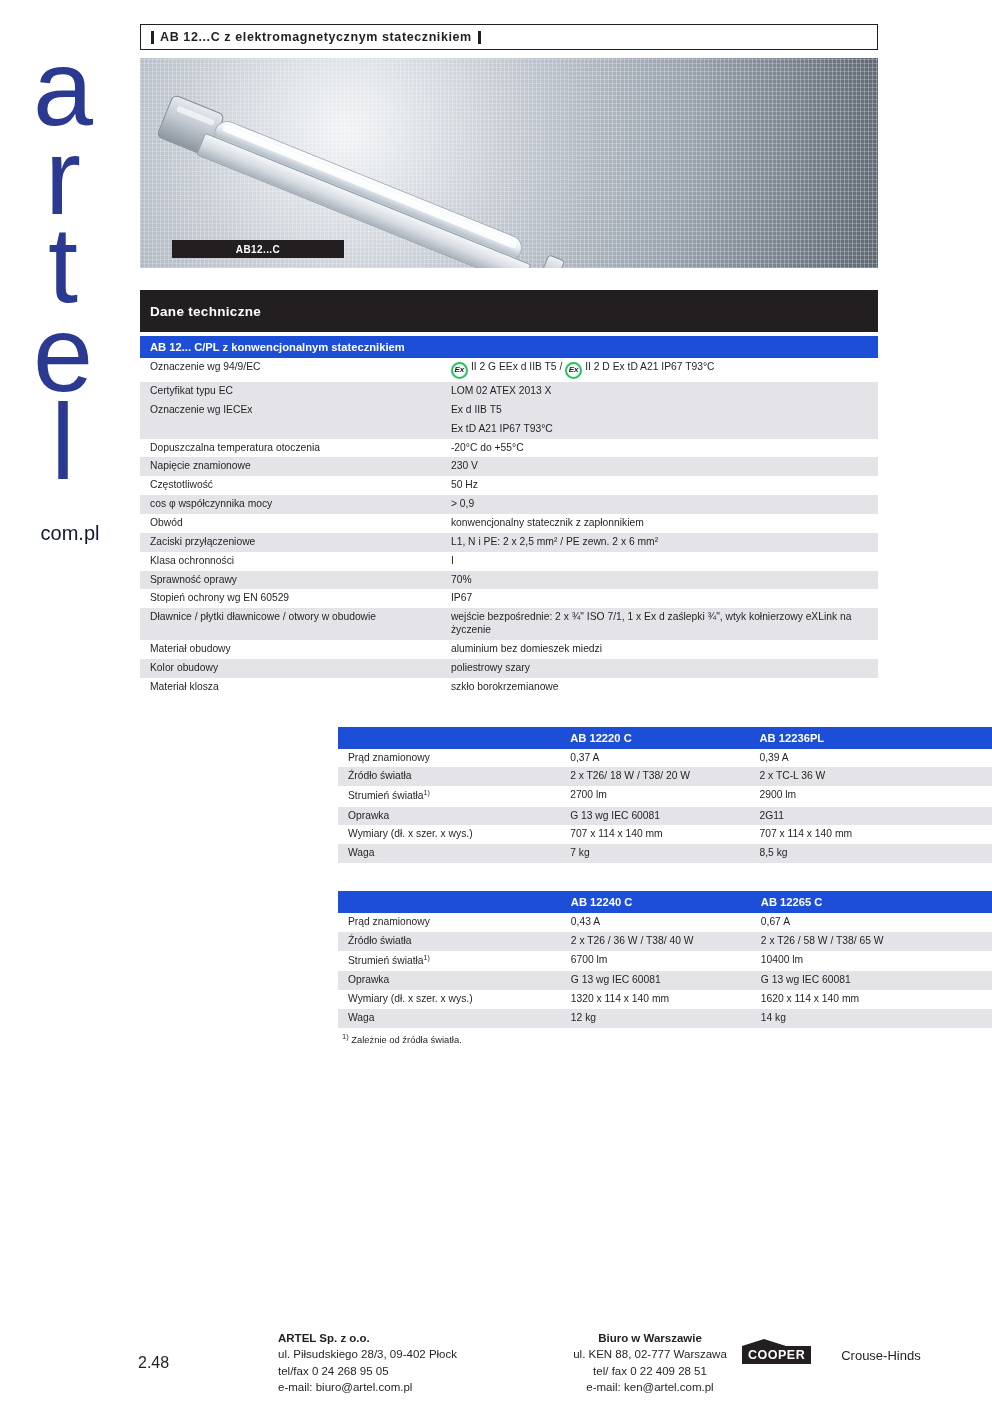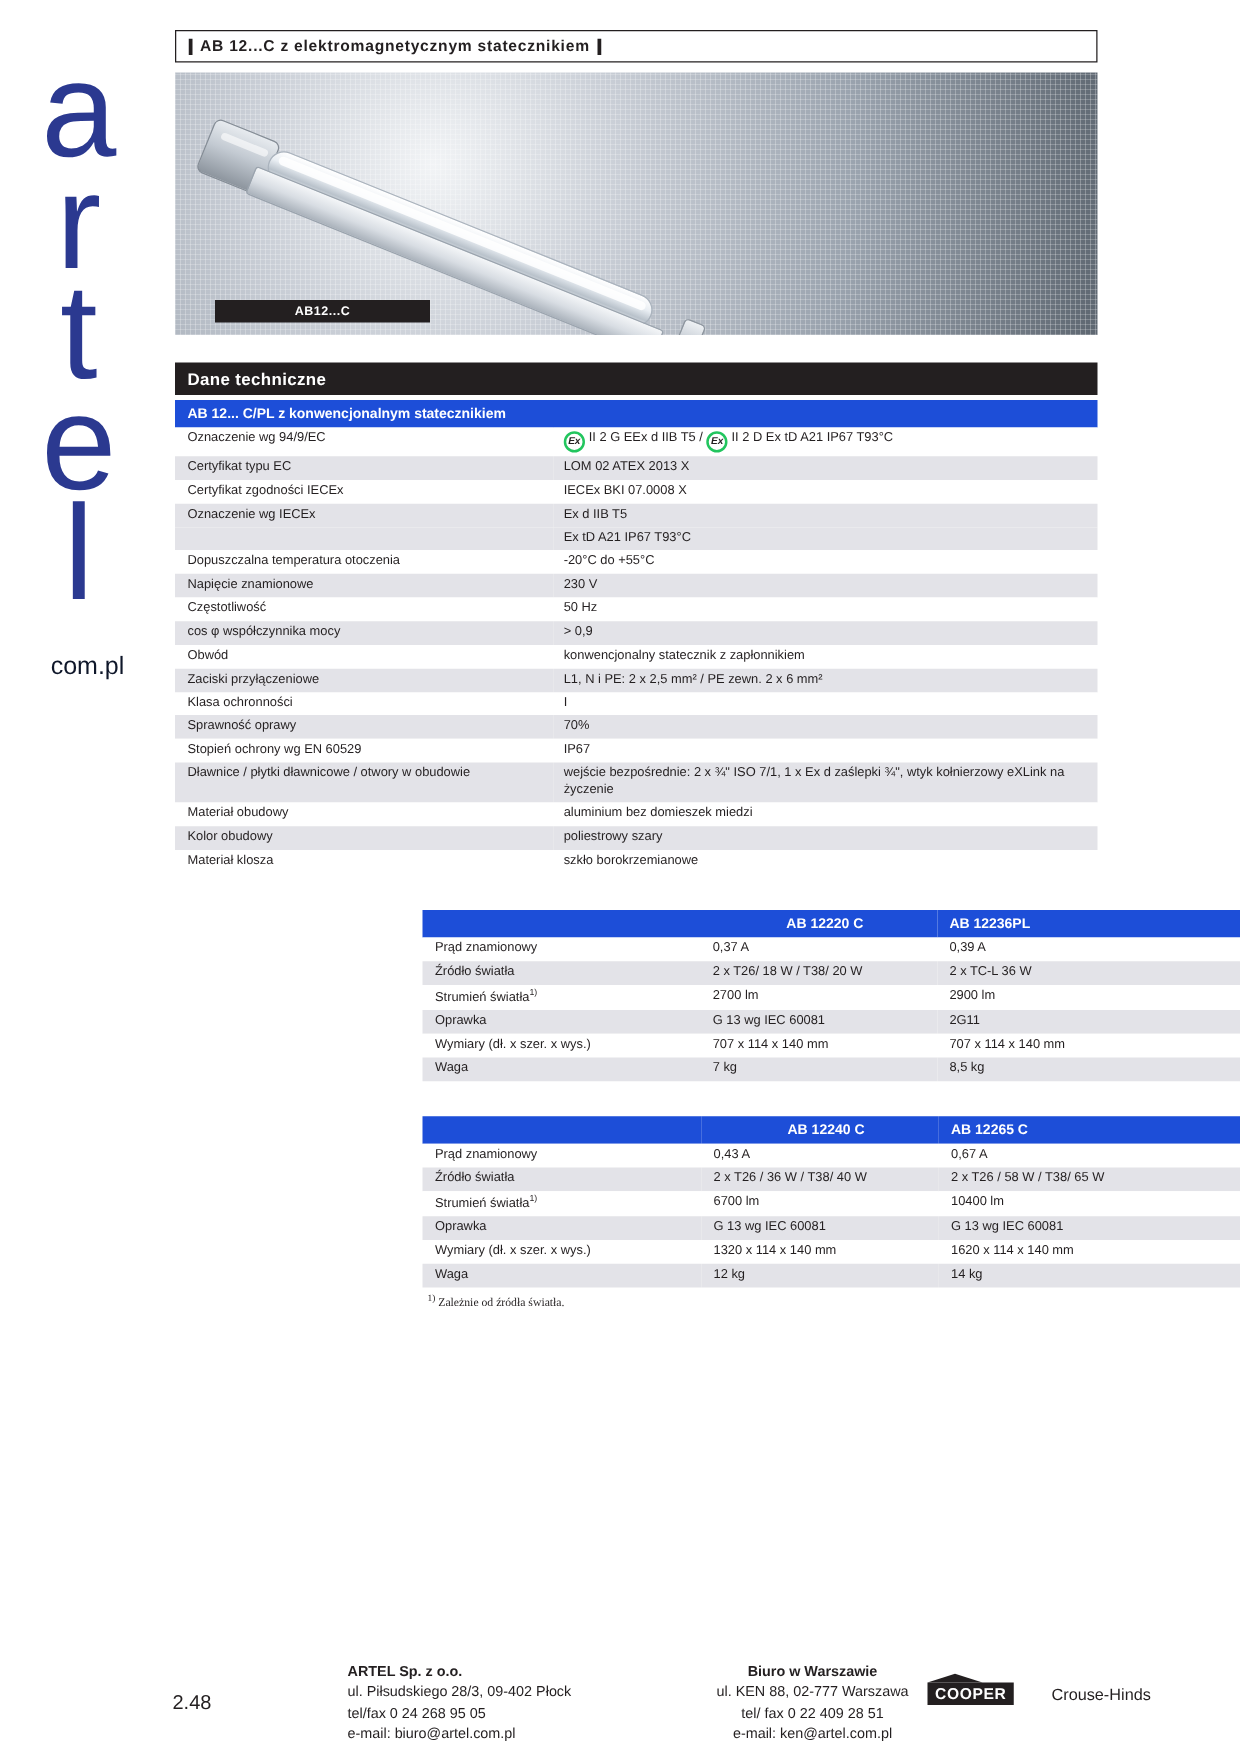--- a/index.html
+++ b/index.html
@@ -174,21 +174,21 @@
     align-items: center;
     justify-content: center;
     letter-spacing: 0.4px;
     text-align: center;
   }
 
   
   #dane-bar {
     margin: 22px 16px 0 2px;
     width: 738px;
-    height: 26px;
+    height: 42px;
     background: #231f20;
     color: #ffffff;
     display: flex;
     align-items: center;
     font-size: 13.5px;
     font-weight: bold;
     letter-spacing: 0.3px;
   }
   #dane-bar span { margin-left: 10px; }
 
@@ -213,33 +213,32 @@
     padding-top: 4px;
     padding-bottom: 4px;
   }
   tr.alt td { background: #e3e3e8; }
   tr.plain td { background: #ffffff; }
 
   .col-a { width: 300px; }
   .col-b { width: 438px; }
 
   .prod-col-label { width: 240px; }
-  .prod-col-1 { width: 206px; text-align: center; }
+  .prod-col-1 { width: 206px; }
   .prod-col-2 { width: 292px; }
 
   #tbl-main { margin-top: 4px; }
   #tbl-prod1 { margin-top: 30px; margin-left: 200px; width: 676px; }
   #tbl-prod2 { margin-top: 28px; margin-left: 200px; width: 676px; }
   #tbl-opt { margin-top: 22px; }
 
   .footnote {
     margin-left: 204px;
     margin-top: 4px;
     font-size: 9.4px;
-    font-family: Liberation Serif, serif;
   }
   .footnote sup { font-size: 7.5px; }
 
   sup.fn { font-size: 7px; vertical-align: super; }
 
   .ex-mark {
     display: inline-block;
     border: 2px solid #22c55e;
     border-radius: 50%;
     width: 13px;
@@ -362,24 +361,20 @@
       <tr class="plain">
         <td class="col-a">Oznaczenie wg 94/9/EC</td>
         <td class="col-b val">
           <span class="ex-mark">Ex</span><span>II 2 G EEx d IIB T5 / </span><span class="ex-mark">Ex</span><span>II 2 D Ex tD A21 IP67 T93°C</span>
         </td>
       </tr>
       <tr class="alt">
         <td class="col-a">Certyfikat typu EC</td>
         <td class="col-b val">LOM 02 ATEX 2013 X</td>
       </tr>
-      <tr class="plain">
-        <td class="col-a">Certyfikat zgodności IECEx</td>
-        <td class="col-b val">IECEx BKI 07.0008 X</td>
-      </tr>
       <tr class="alt">
         <td class="col-a">Oznaczenie wg IECEx</td>
         <td class="col-b val">Ex d IIB T5</td>
       </tr>
       <tr class="alt">
         <td class="col-a"></td>
         <td class="col-b val">Ex tD A21 IP67 T93°C</td>
       </tr>
 
       <tr class="plain">

